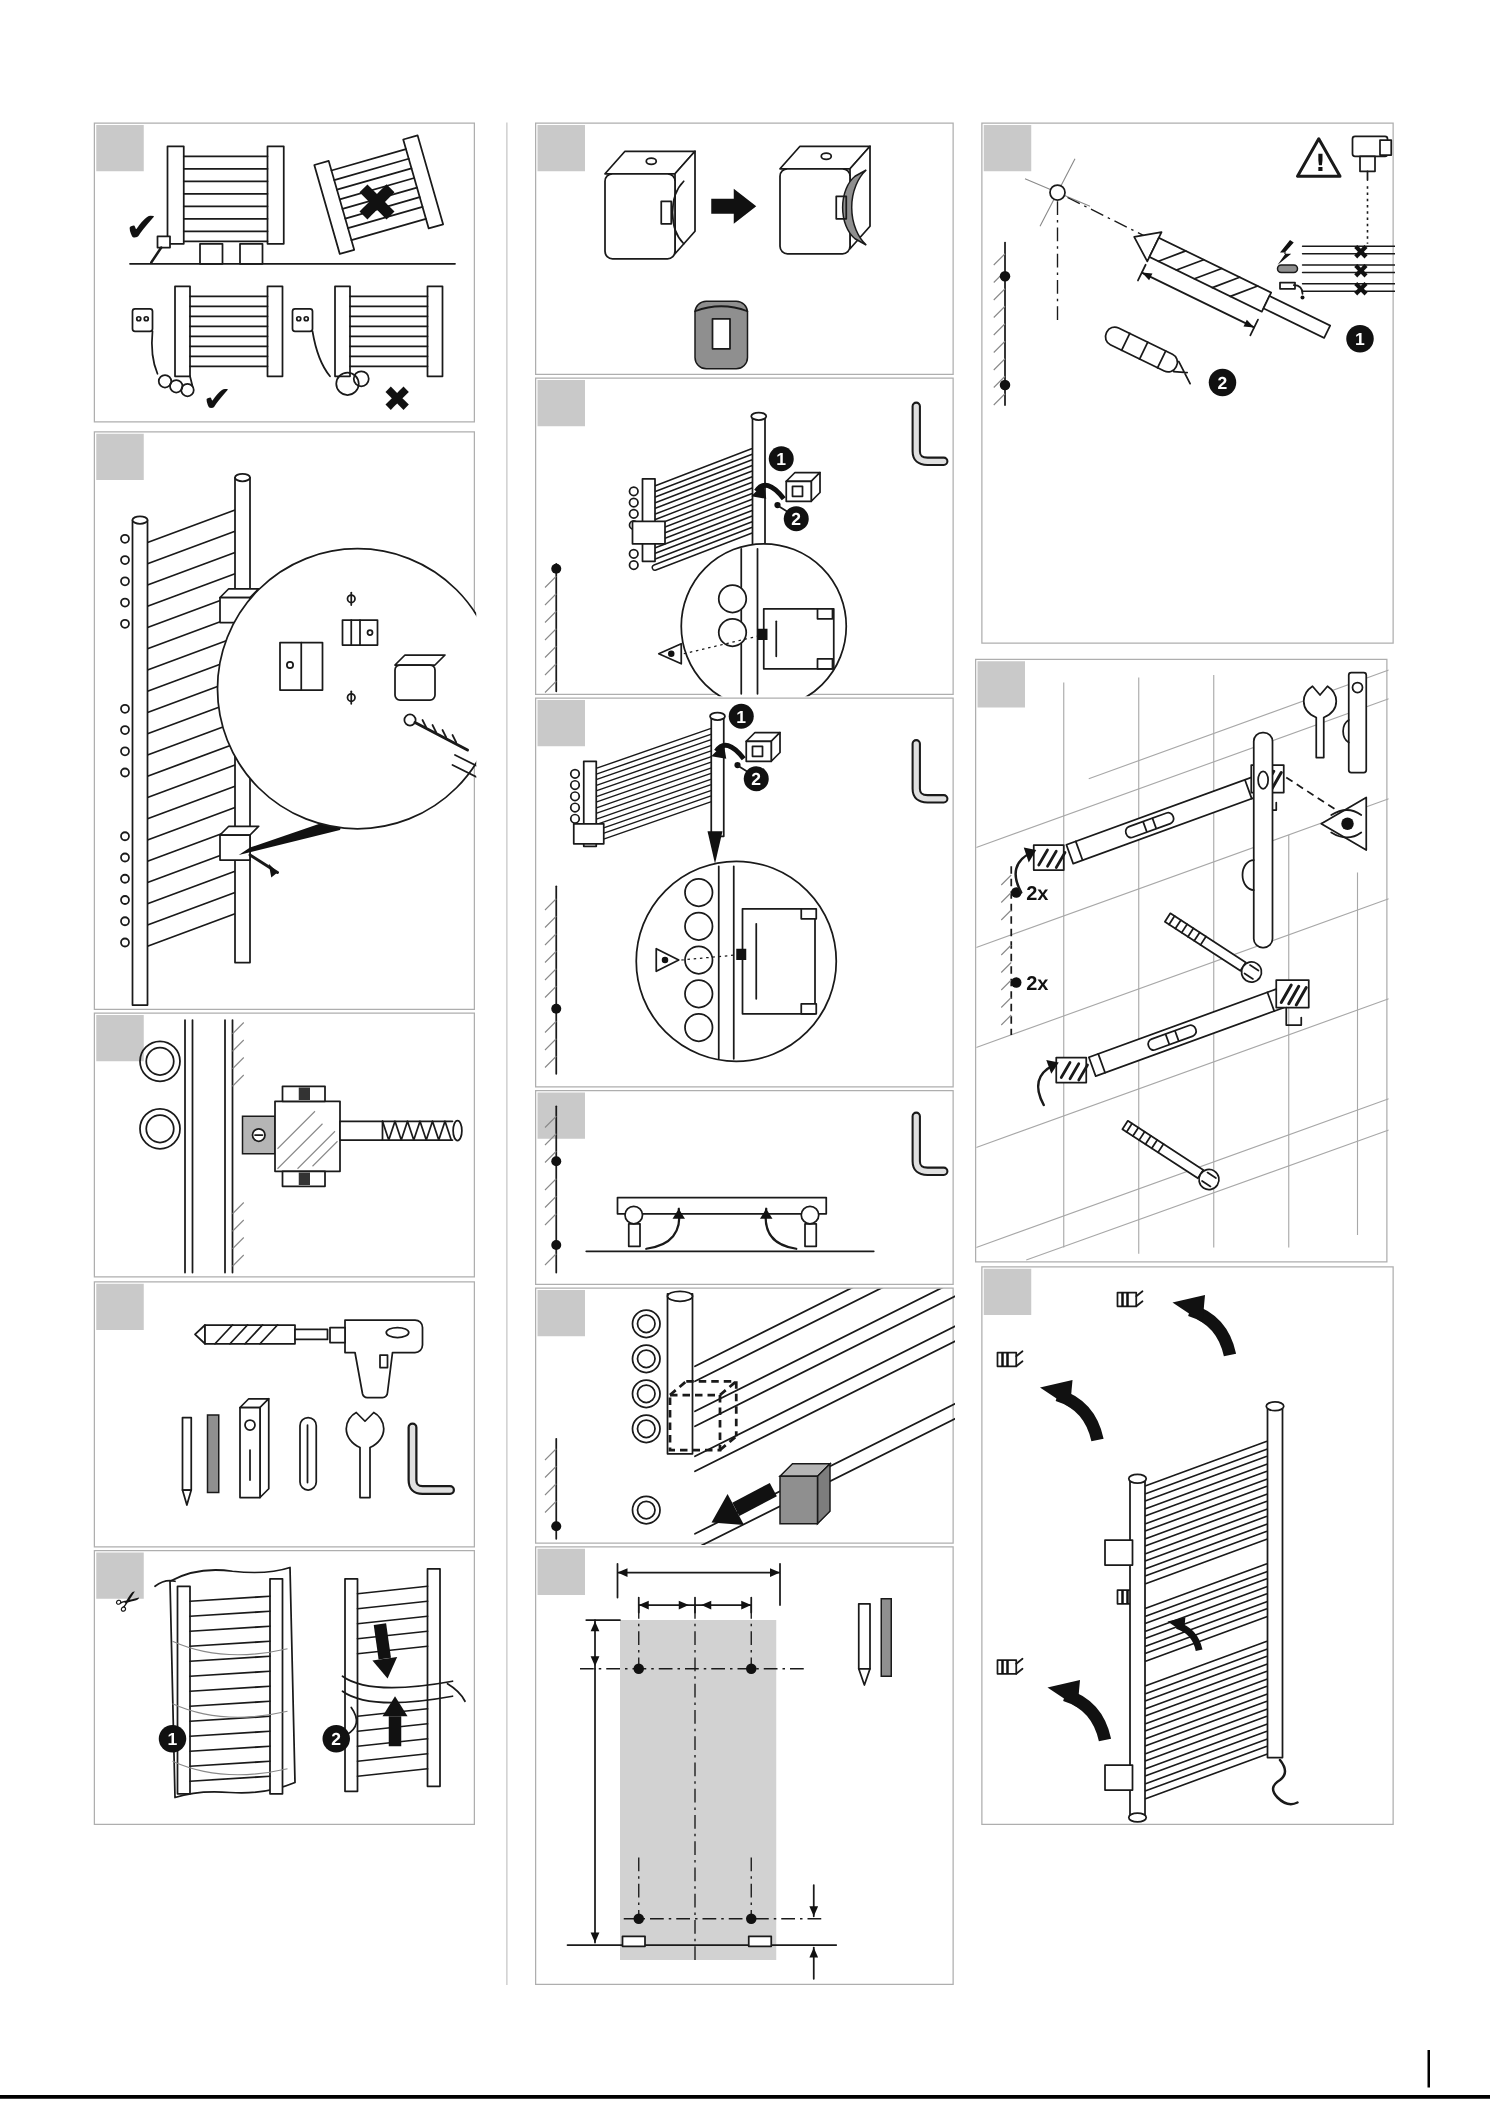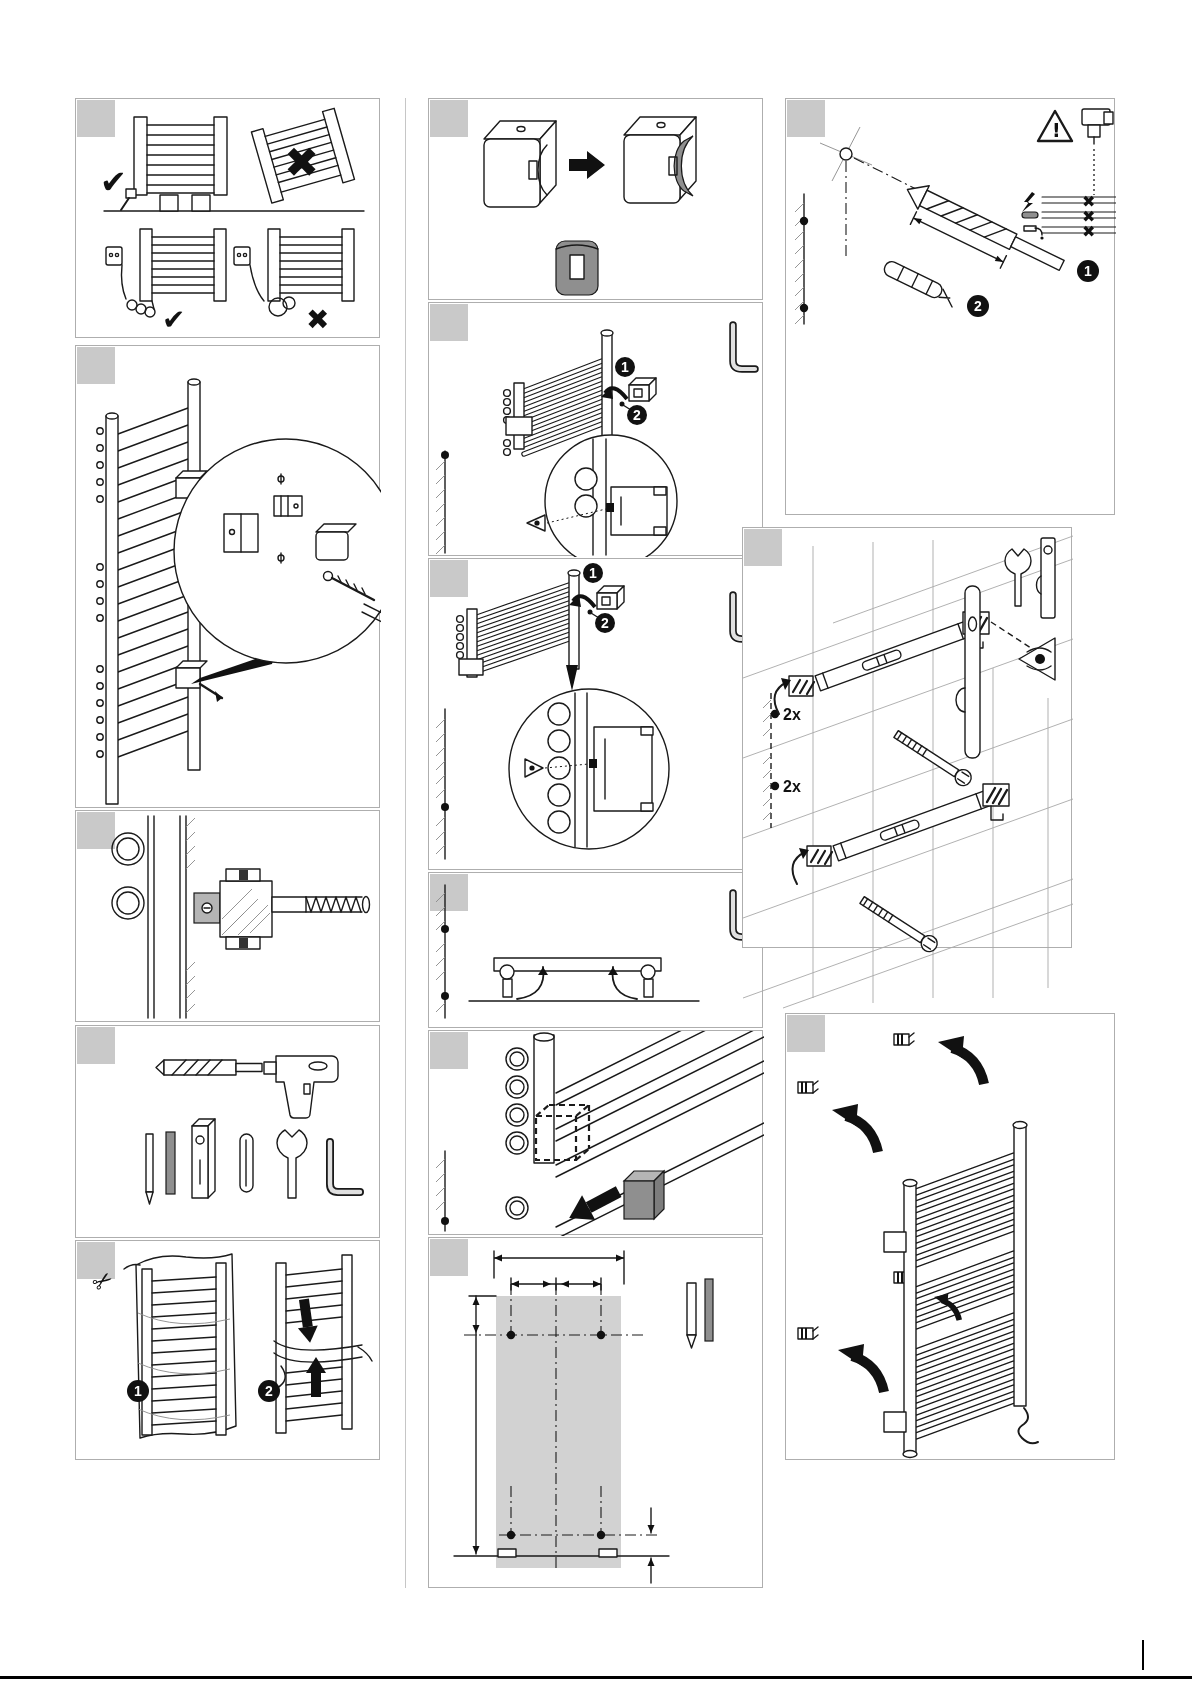--- a/index.html
+++ b/index.html
@@ -582,21 +582,21 @@
             <path class="k" d="M249 129 q7 0 7 7"></path>
             <circle class="kb" cx="256" cy="139" r="1.6"></circle>
           </g>
         <text class="gl" x="296" y="108" font-size="16" font-weight="bold">✖</text>
         <text class="gl" x="296" y="123" font-size="16" font-weight="bold">✖</text>
         <text class="gl" x="296" y="138" font-size="16" font-weight="bold">✖</text>
       </g>
     </svg>
   </div>
 
-  <div class="panel" style="left:742px;top:527px;width:330px;height:421px">
+  <div class="panel" style="left:780px;top:527px;width:330px;height:483px">
     <div class="plabel"></div>
     <svg width="330" height="483" viewBox="0 0 330 483">
       <g>
         <path class="wall" d="M90 95 L330 8 M0 150 L330 31 M0 230 L330 111 M0 310 L330 191 M0 390 L330 271 M0 470 L330 351 M40 480 L330 376"></path>
         <path class="wall" d="M70 18 V470 M130 14 V475 M190 12 V470 M250 140 V470 M305 170 V460"></path>
       </g>
       <g>
         <path class="dsh" d="M28 165 V300"></path>
         <path class="thin" d="M28 172 l-8 8 M28 186 l-8 8 M28 200 l-8 8 M28 228 l-8 8 M28 242 l-8 8 M28 256 l-8 8 M28 270 l-8 8 M28 284 l-8 8"></path>
         <circle class="dot" cx="32" cy="186" r="4.2"></circle>

